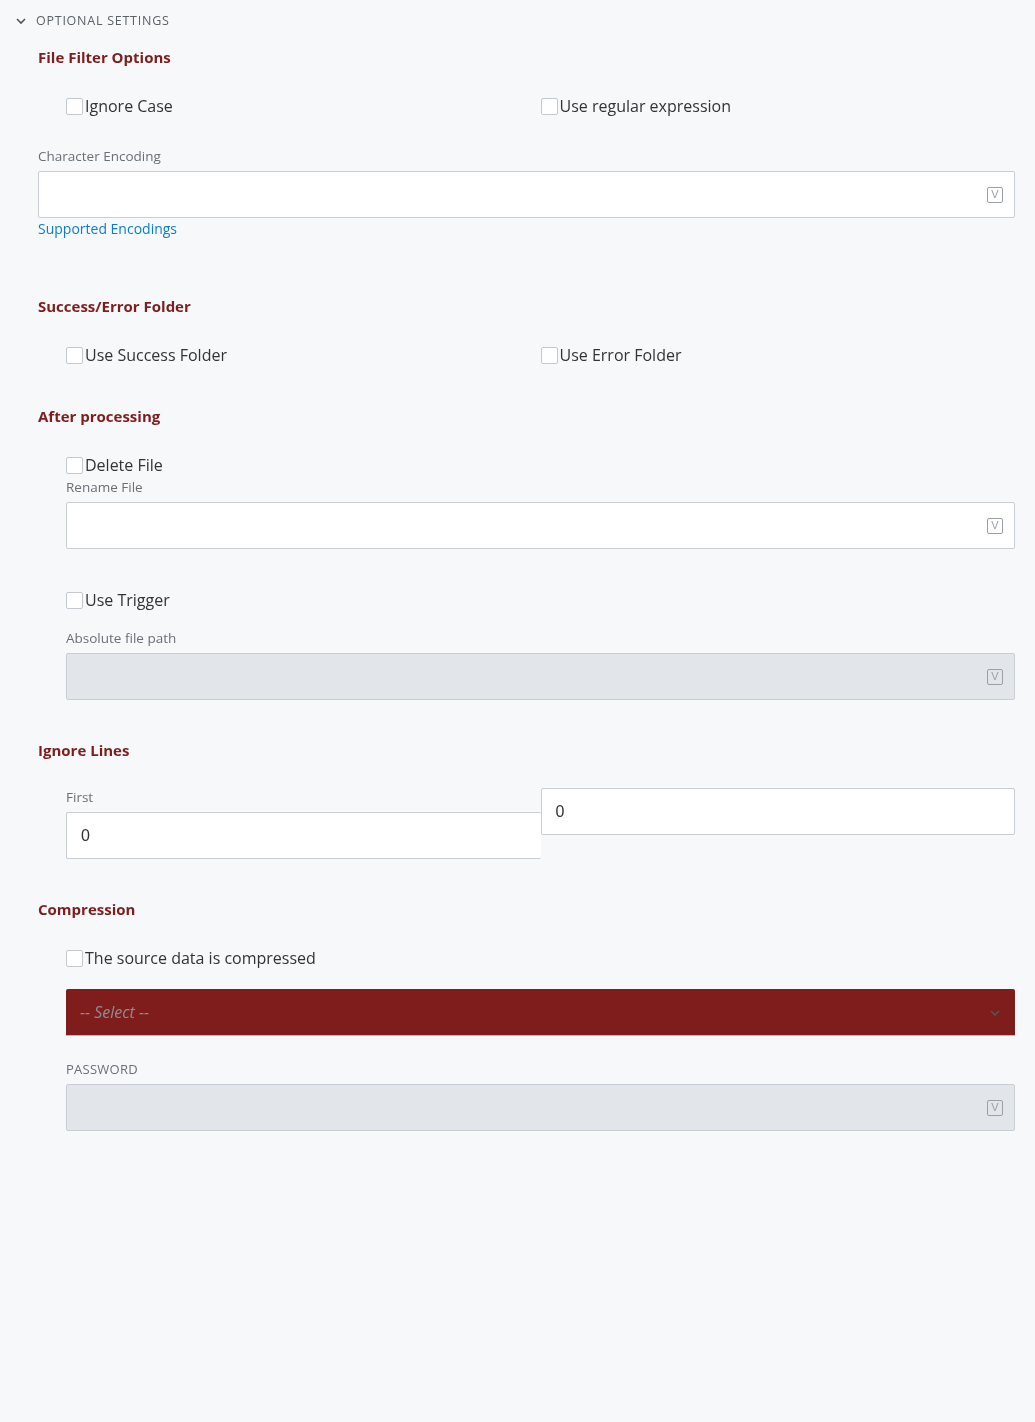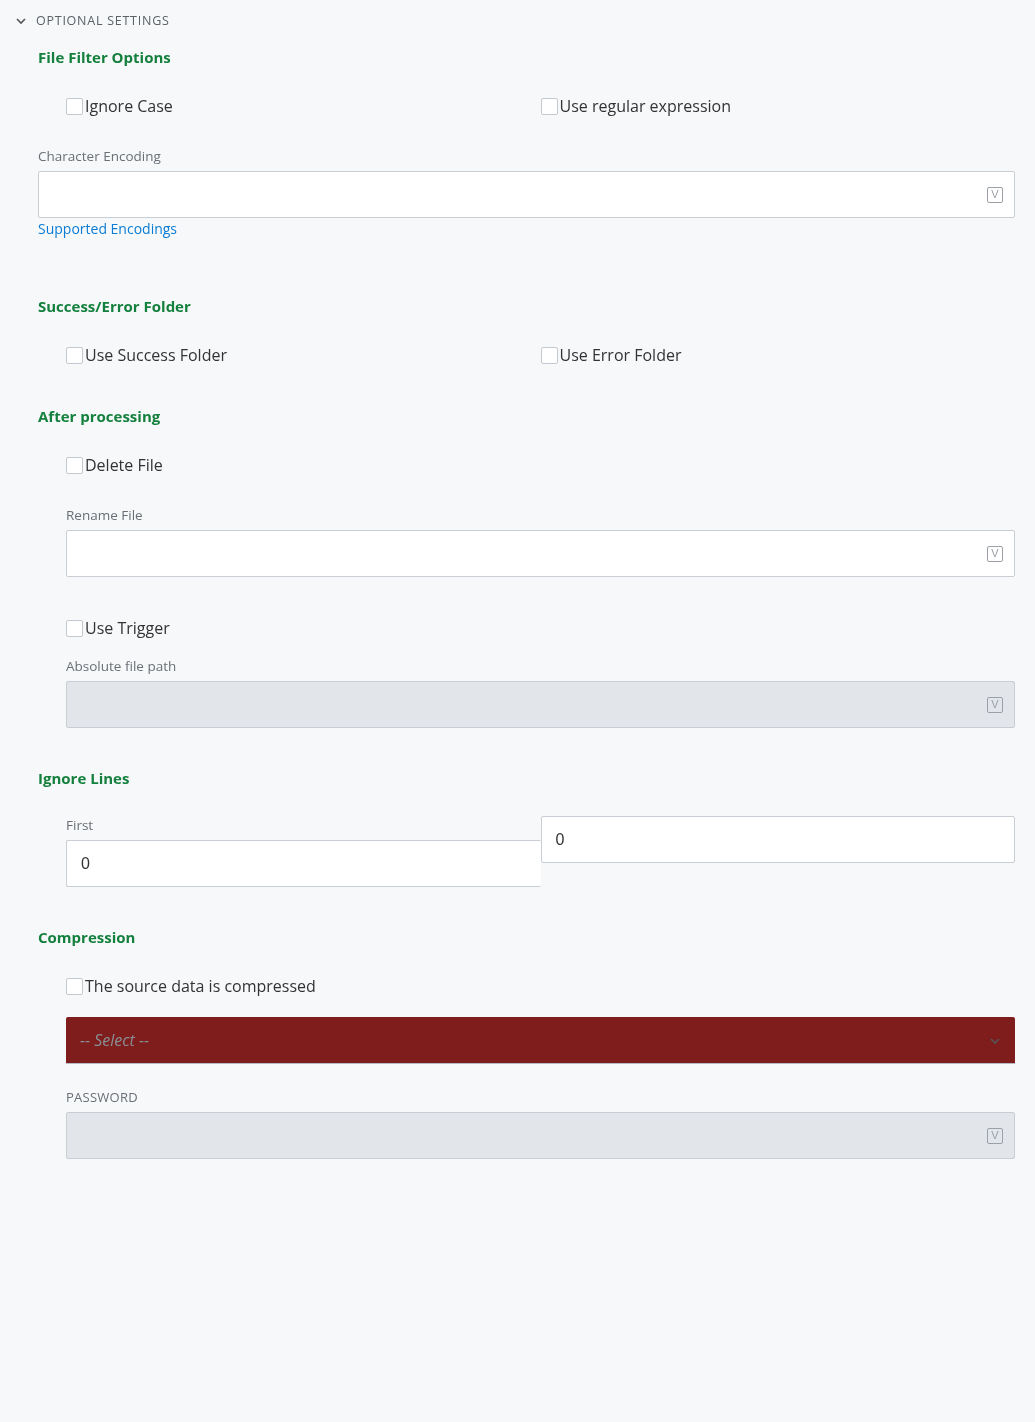--- a/index.html
+++ b/index.html
@@ -27,21 +27,21 @@
   }
   .expander-header .label {
     font-size: 12.5px;
     letter-spacing: 0.06em;
     color: #5a6167;
     font-weight: 400;
   }
   .section-title {
     font-size: 15px;
     font-weight: 700;
-    color: #15803d;
+    color: #7f1d1d;
     margin: 0 0 28px 0;
   }
   .content { padding-left: 26px; }
   
   .group { margin-bottom: 40px; }
   .indent { padding-left: 28px; }
   
   .check-row { display: flex; gap: 0; margin-bottom: 30px; }
   .check-col { flex: 1; display: flex; align-items: center; gap: 2px; }
   .checkbox {
@@ -183,21 +183,21 @@
             <div class="checkbox"></div>
             <label>Use Error Folder</label>
           </div>
         </div>
       </div>
     </div>
 
     <div class="group">
       <h3 class="section-title">After processing</h3>
       <div class="indent">
-        <div class="check-row" style="margin-bottom:30px;">
+        <div class="check-row" style="margin-bottom:2px;">
           <div class="check-col">
             <div class="checkbox"></div>
             <label>Delete File</label>
           </div>
         </div>
         <span class="field-label">Rename File</span>
         <div class="input-wrap">
           <input class="text-input" type="text" value="" style="">
           <span class="v-icon">V</span>
         </div>

